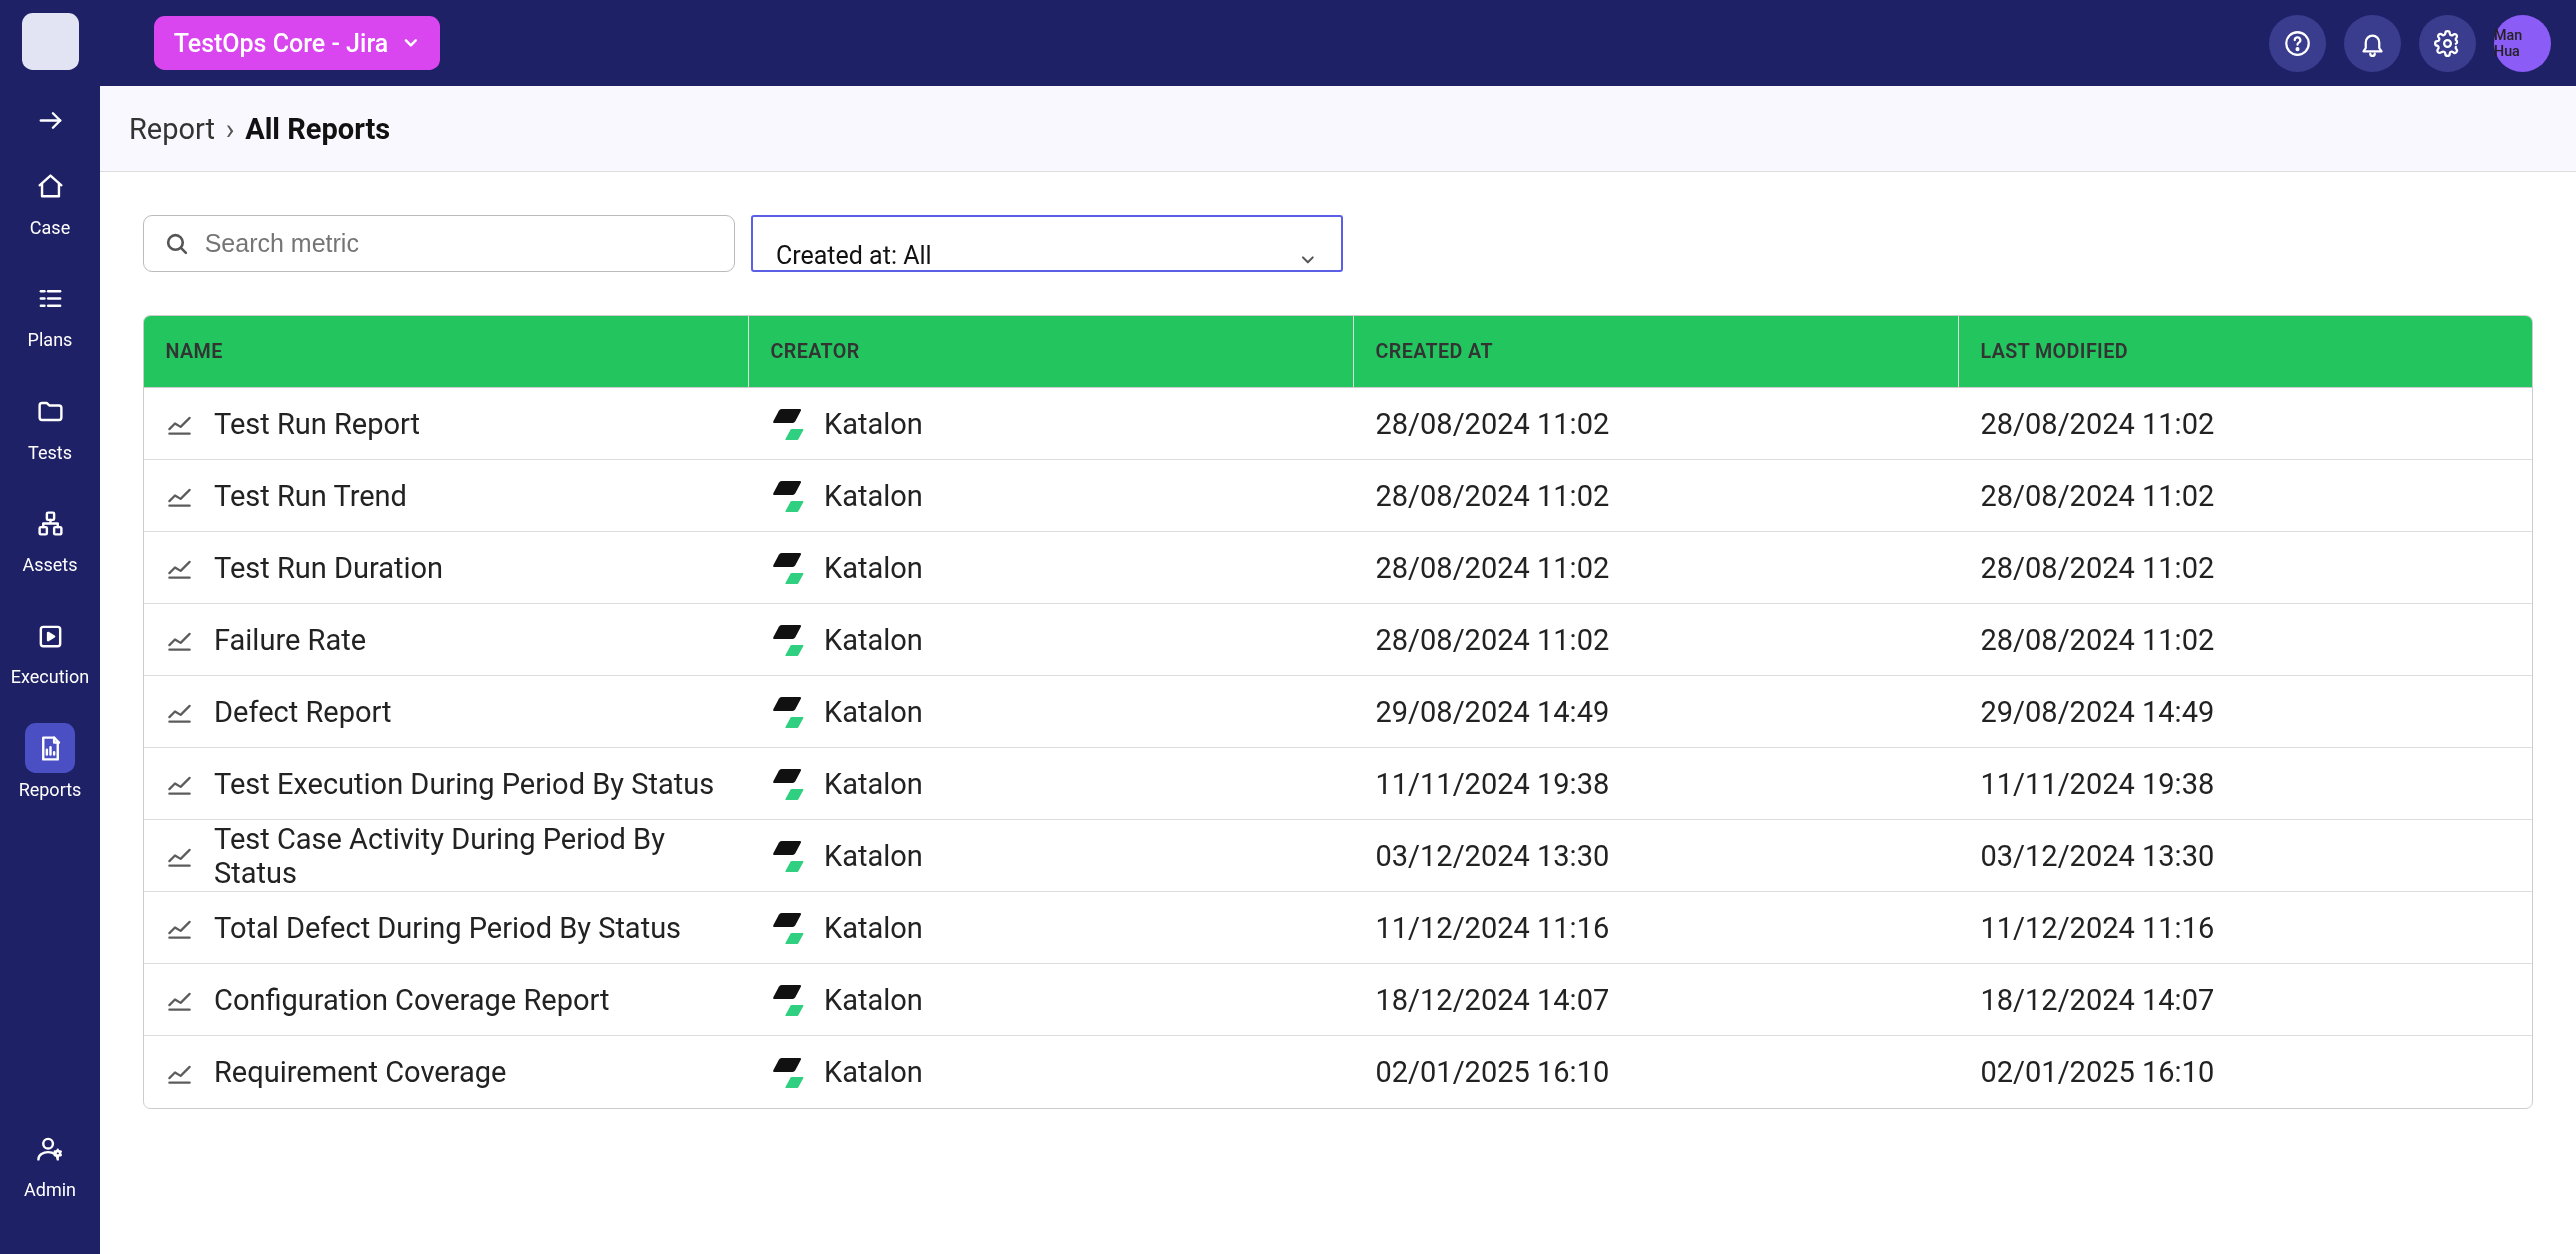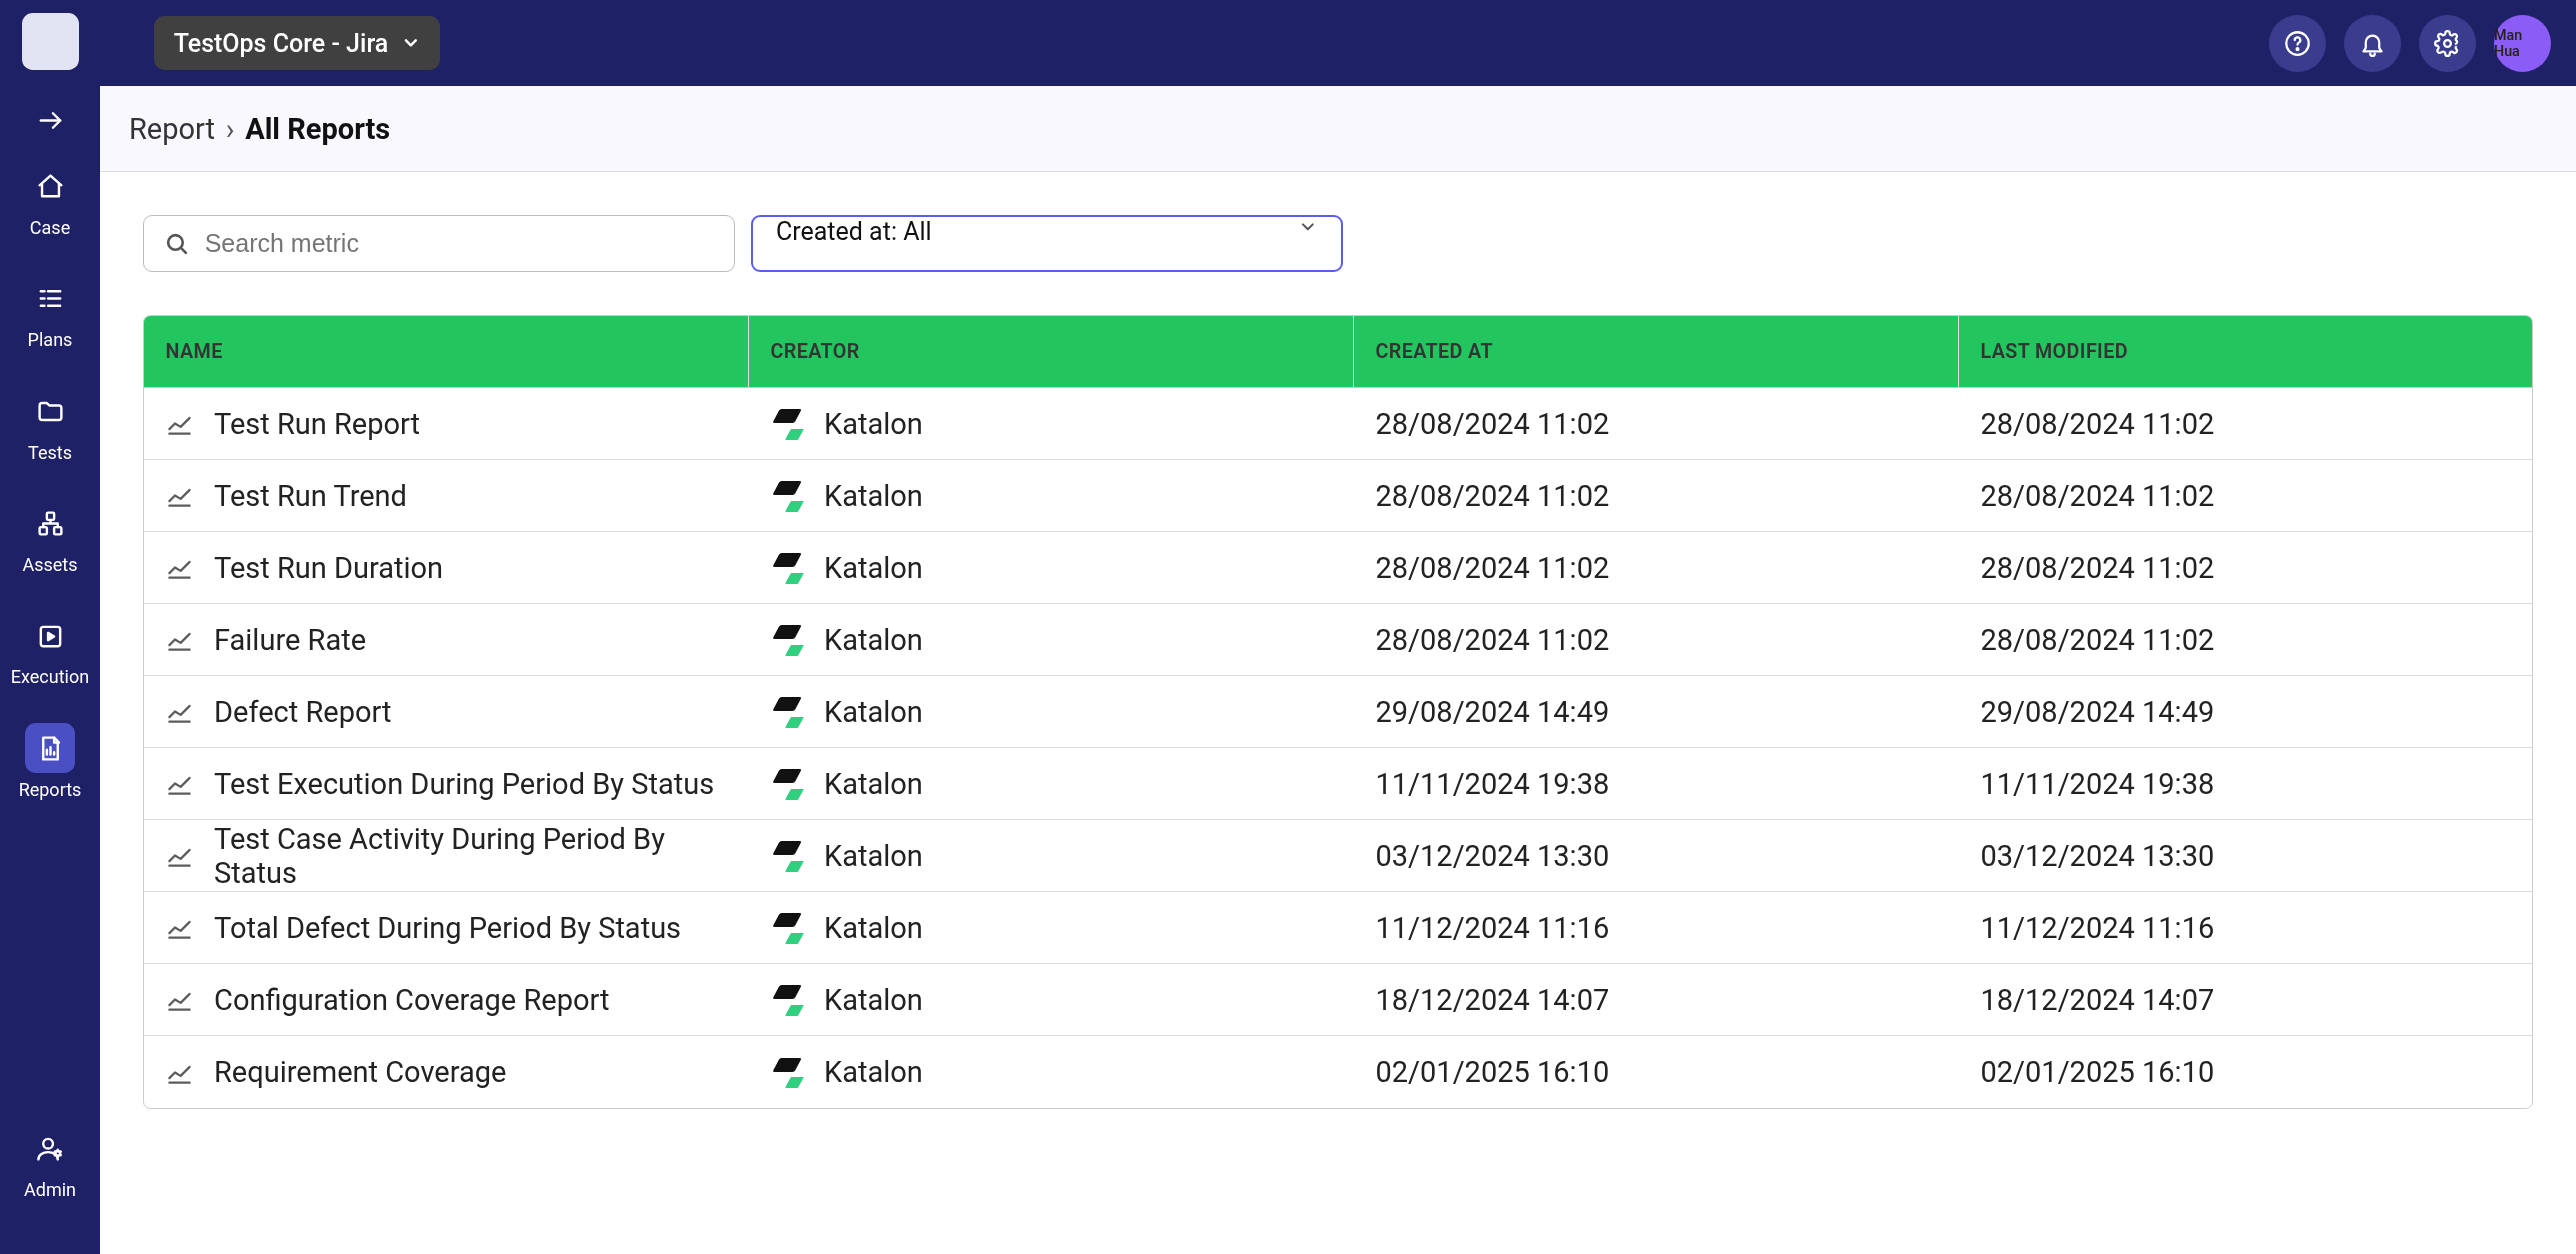--- a/index.html
+++ b/index.html
@@ -63,21 +63,21 @@
 
   .topbar {
     height: 86px;
     background: #1f2167;
     display: flex;
     align-items: center;
     padding: 0 25px 0 54px;
     gap: 18px;
   }
   .project-pill {
-    background: #404040;
+    background: #d946ef;
     color: #fff;
     border-radius: 10.7px;
     padding: 12.5px 19.7px;
     font-size: 25px;
     font-weight: 500;
     display: flex;
     align-items: center;
     gap: 12.5px;
     cursor: pointer;
   }
@@ -137,23 +137,23 @@
   .search-box input {
     border: none; outline: none;
     font-size: 25px;
     flex: 1;
     background: transparent;
   }
   .filter-select {
     width: 592px;
     height: 57px;
     border: 2.7px solid #5a5fe6;
-    border-radius: 9px;
-    display: flex;
-    align-items: flex-start;
+    border-radius: 3px;
+    display: flex;
+    align-items: flex-end;
     justify-content: space-between;
     padding: 0 23px;
     font-size: 25px;
     cursor: pointer;
   }
 
   .table {
     border: 1.8px solid #ccc;
     border-radius: 7.2px;
     overflow: hidden;

